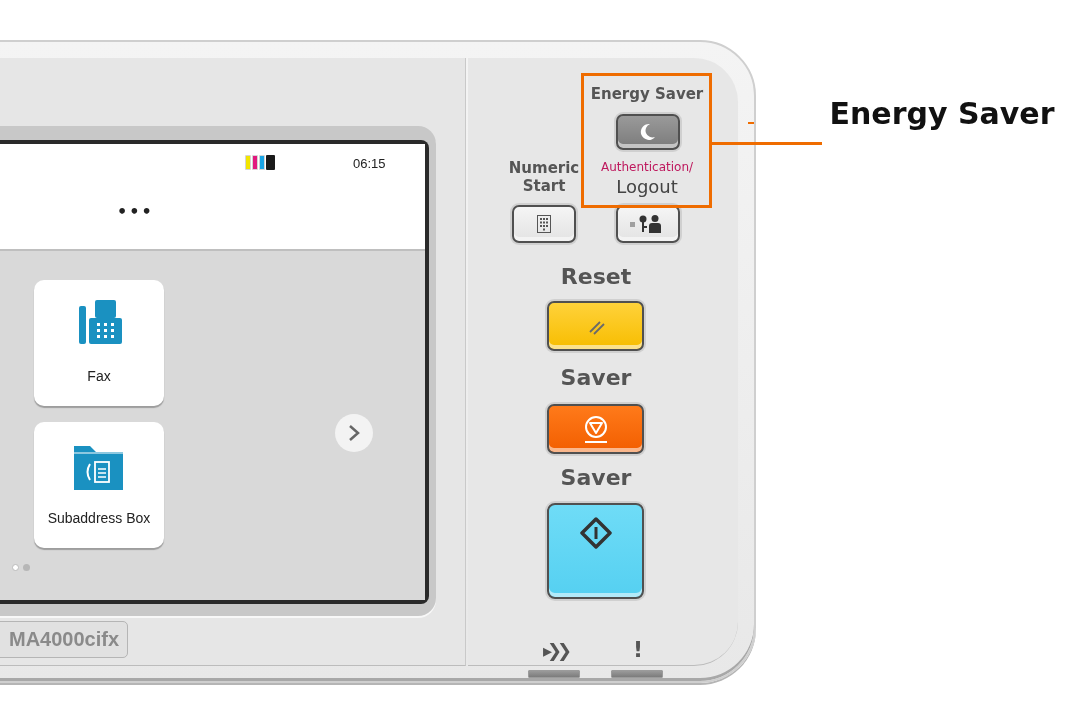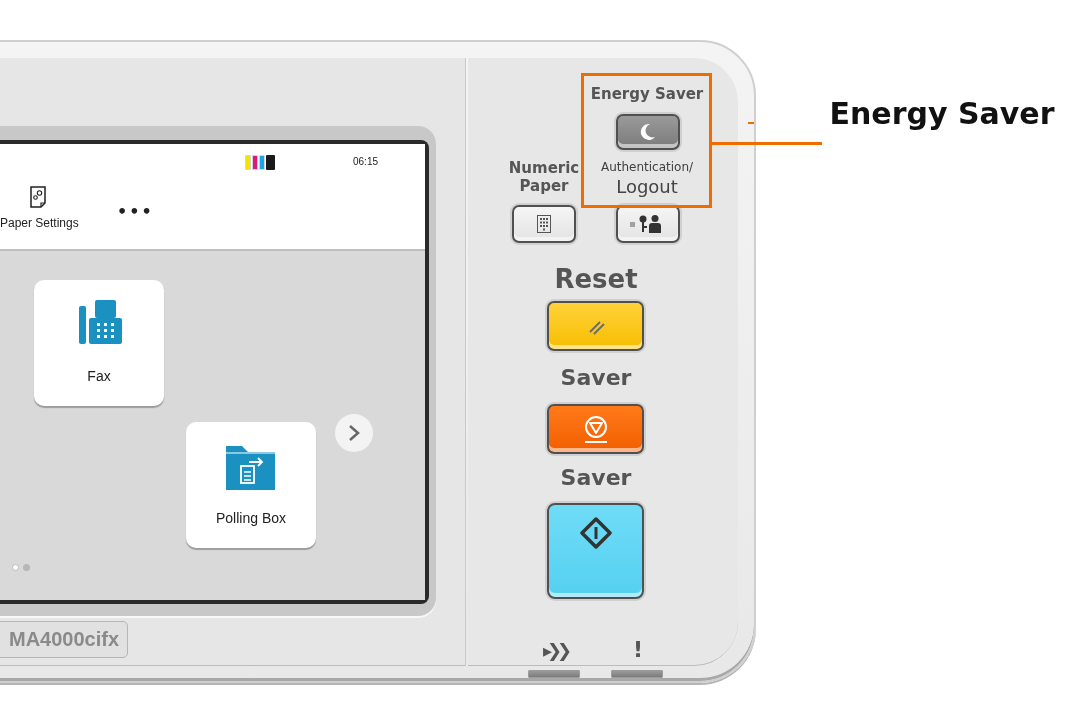--- a/index.html
+++ b/index.html
@@ -47,21 +47,21 @@
     .screen-header {
       position: absolute; left: 0; top: 0; right: 0; height: 107px;
       background: #ffffff;
       border-bottom: 2px solid #bfbfbf;
     }
     .toner {
       position: absolute; left: 265px; top: 11px; display: flex; gap: 1px;
     }
     .toner span { display: block; width: 6px; height: 15px; border-radius: 1px; }
     .clock {
-      position: absolute; left: 373px; top: 12px; font-size: 10px; color: #222;
+      position: absolute; left: 373px; top: 12px; font-size: 13px; color: #222;
       font-family: "Liberation Sans", sans-serif;
     }
     .paper-settings {
       position: absolute; left: 20px; top: 42px; width: 76px; text-align: center;
     }
     .paper-settings .lbl {
       display: block; font-size: 12px; color: #222; margin-top: 4px;
       font-family: "Liberation Sans", sans-serif; white-space: nowrap;
     }
     .more-dots {
@@ -148,29 +148,20 @@
   <div class="screen-inner">
     <div class="screen-header">
       <div class="toner">
         <span style="background:#f2e500;border:1px solid #d4d4d4"></span>
         <span style="background:#e2177e;border:1px solid #d4d4d4"></span>
         <span style="background:#1aa5e6;border:1px solid #d4d4d4"></span>
         <span style="background:#1a1a1a;width:9px"></span>
       </div>
       <div class="clock">06:15</div>
 
-      <div class="paper-settings">
-        <svg width="18" height="22" viewBox="0 0 18 22">
-          <path d="M2 1 H16 V17 L12 21 H2 Z" fill="#fff" stroke="#222" stroke-width="1.5"></path>
-          <path d="M12 21 V17 H16" fill="none" stroke="#222" stroke-width="1.2"></path>
-          <circle cx="10.5" cy="7" r="2.2" fill="none" stroke="#222" stroke-width="1.1"></circle>
-          <circle cx="6.5" cy="11.5" r="1.8" fill="none" stroke="#222" stroke-width="1.1"></circle>
-        </svg>
-        <span class="lbl">Paper Settings</span>
-      </div>
       <div class="more-dots">•••</div>
     </div>
 
     <div class="tile" style="left:54px; top:136px">
       <svg class="ico" viewBox="0 0 52 52">
         <rect x="6" y="8" width="7" height="38" rx="2" fill="#1a91c1"></rect>
         <rect x="22" y="2" width="21" height="18" rx="2" fill="#1a91c1"></rect>
         <rect x="16" y="20" width="33" height="26" rx="2" fill="#1a91c1"></rect>
         <g fill="#fff">
           <rect x="24" y="25" width="3" height="3"></rect>
@@ -180,29 +171,29 @@
             <rect x="31" y="31" width="3" height="3"></rect>
             <rect x="38" y="31" width="3" height="3"></rect>
           <rect x="24" y="37" width="3" height="3"></rect>
             <rect x="31" y="37" width="3" height="3"></rect>
             <rect x="38" y="37" width="3" height="3"></rect>
         </g>
       </svg>
       <div class="lbl">Fax</div>
     </div>
 
-    <div class="tile" style="left:206px; top:278px">
+    <div class="tile" style="left:54px; top:278px">
       <svg class="ico" viewBox="0 0 52 52">
         <path d="M1 6 H17 L23 12 H50 V50 H1 Z" fill="#1a91c1"></path>
         <path d="M1 13 H50" stroke="#ffffff" stroke-width="1"></path>
-        <rect x="16" y="26" width="13" height="17" fill="none" stroke="#fff" stroke-width="1.8"></rect>
-        <path d="M19 32 H26 M19 36 H26 M19 40 H26" stroke="#fff" stroke-width="1.4"></path>
-        <path d="M24 22 H37 M33 18 L37 22 L33 26" fill="none" stroke="#fff" stroke-width="1.8"></path>
+        <path d="M17 24 Q12 32 17 40" fill="none" stroke="#fff" stroke-width="2"></path>
+        <rect x="22" y="22" width="14" height="20" fill="none" stroke="#fff" stroke-width="1.8"></rect>
+        <path d="M25 29 H33 M25 33 H33 M25 37 H33" stroke="#fff" stroke-width="1.5"></path>
       </svg>
-      <div class="lbl">Polling Box</div>
+      <div class="lbl">Subaddress Box</div>
     </div>
 
     <div class="next-arrow">
       <svg width="14" height="18" viewBox="0 0 14 18">
         <path d="M3 2 L11 9 L3 16" fill="none" stroke="#666" stroke-width="2.5"></path>
       </svg>
     </div>
     <div class="page-dots">
       <span style="background:#fff;border:1px solid #bbb"></span>
       <span style="background:#b7b7b7"></span>
@@ -212,25 +203,25 @@
 
 <div class="model-badge">MA4000cifx</div>
 
 <div class="ctl-label" style="left:585px; top:86px; width:124px; font-size:15px;">Energy Saver</div>
 <div class="hw-btn btn-energy" style="left:616px; top:114px; width:64px; height:36px;">
   <svg width="16" height="18" viewBox="0 0 16 18">
     <path d="M10 1 A8 8 0 1 0 15 14 A6.5 6.5 0 1 1 10 1 Z" fill="#ffffff"></path>
   </svg>
 </div>
 
-<div class="ctl-label" style="left:588px; top:161px; width:118px; font-size:12px; font-weight:normal; color:#404040;">Authentication/</div>
+<div class="ctl-label" style="left:588px; top:161px; width:118px; font-size:12px; font-weight:normal; color:#be185d;">Authentication/</div>
 <div class="ctl-label" style="left:588px; top:177px; width:118px; font-size:18px; font-weight:normal; color:#444;">Logout</div>
 
 <div class="ctl-label" style="left:506px; top:160px; width:76px; font-size:15px;text-align:center;">Numeric</div>
-<div class="ctl-label" style="left:506px; top:178px; width:76px; font-size:15px;">Paper</div>
+<div class="ctl-label" style="left:506px; top:178px; width:76px; font-size:15px;">Start</div>
 
 <div class="hw-btn btn-grey" style="left:512px; top:205px; width:64px; height:38px;">
   <svg width="14" height="18" viewBox="0 0 14 18">
     <rect x="0.5" y="0.5" width="13" height="17" fill="none" stroke="#555" stroke-width="1"></rect>
     <g fill="#555">
       <rect x="3" y="3" width="2" height="2"></rect>
         <rect x="6" y="3" width="2" height="2"></rect>
         <rect x="9" y="3" width="2" height="2"></rect>
       <rect x="3" y="6.5" width="2" height="2"></rect>
         <rect x="6" y="6.5" width="2" height="2"></rect>
@@ -254,21 +245,21 @@
   </svg>
 </div>
 
 <div class="highlight-box"></div>
 <div class="callout-line"></div>
 <div class="callout-tick"></div>
 <div class="callout-text">
   <div>Energy Saver</div>
 </div>
 
-<div class="ctl-label" style="left:546px; top:265px; width:100px; font-size:26px;">Reset</div>
+<div class="ctl-label" style="left:546px; top:265px; width:100px; font-size:22px;">Reset</div>
 <div class="hw-btn btn-reset" style="left:547px; top:301px; width:97px; height:50px;">
   <svg width="22" height="22" viewBox="0 0 22 22">
     <path d="M5 17 L15 7 M9 19 L19 9" stroke="#6a6a6a" stroke-width="1.8"></path>
   </svg>
 </div>
 
 <div class="ctl-label" style="left:546px; top:366px; width:100px; font-size:22px;">Saver</div>
 <div class="hw-btn btn-stop" style="left:547px; top:404px; width:97px; height:50px;">
   <svg width="30" height="30" viewBox="0 0 30 30">
     <circle cx="15" cy="13" r="10" fill="none" stroke="#fff" stroke-width="2"></circle>

